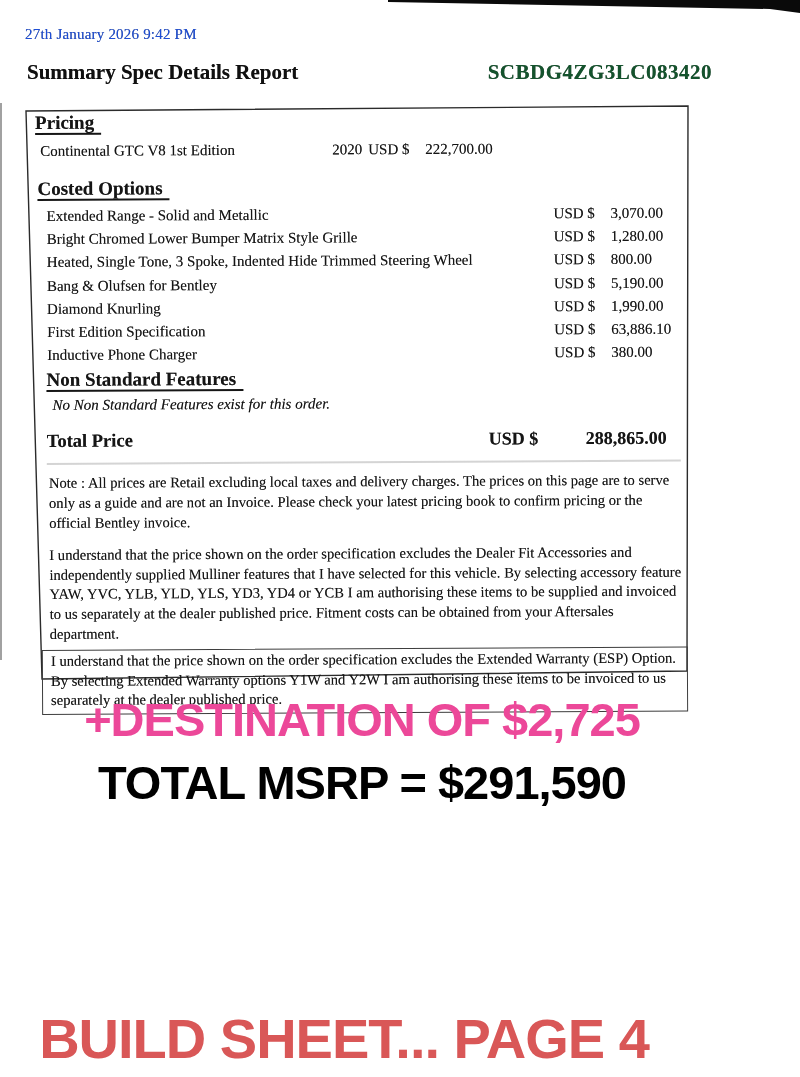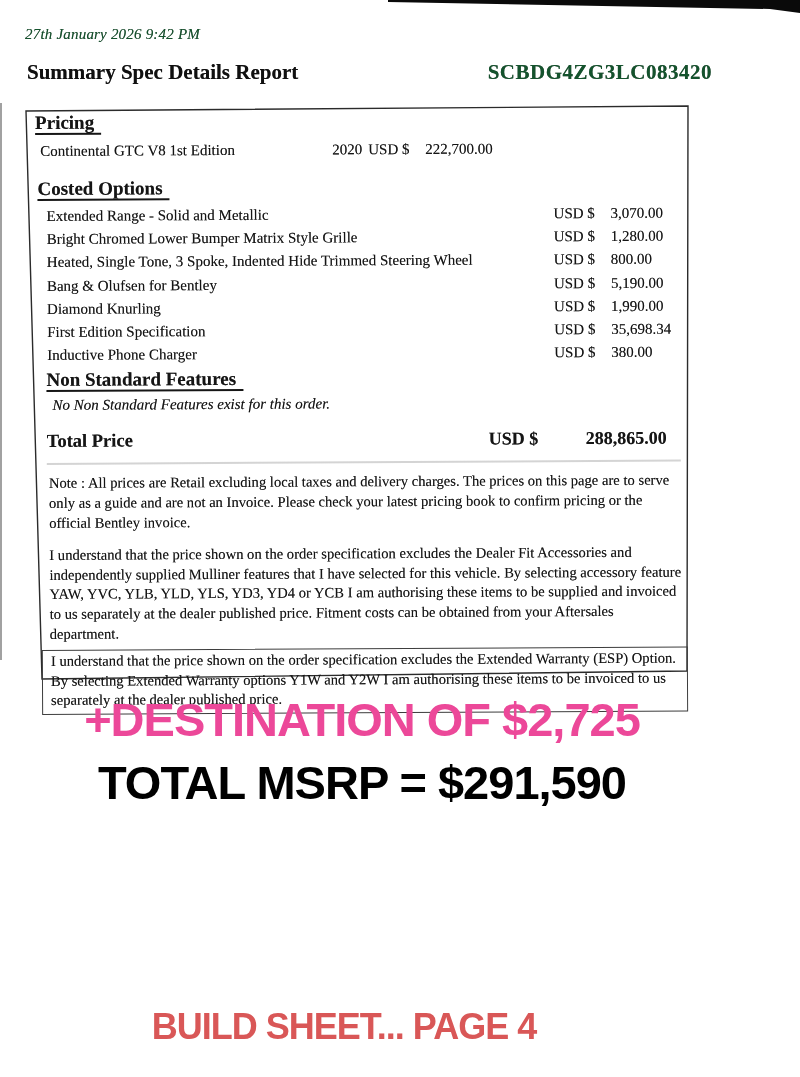--- a/index.html
+++ b/index.html
@@ -4,22 +4,22 @@
 <style>
   html,body{margin:0;padding:0;}
   body{
     width:800px;height:1077px;position:relative;background:#ffffff;overflow:hidden;
     font-family:"Liberation Serif", serif;
   }
   .artifact-svg{position:absolute;left:0;top:0;width:800px;height:1077px;pointer-events:none;}
 
   
   .scan-date{
-    position:absolute;left:25px;top:26px;font-size:15px;color:#14532d;
-    letter-spacing:.2px;text-shadow:0 0 .4px rgba(40,40,40,.6);font-style:italic;
+    position:absolute;left:25px;top:26px;font-size:15px;color:#1d4ed8;
+    letter-spacing:.2px;text-shadow:0 0 .4px rgba(40,40,40,.6);
   }
   .report-title{
     position:absolute;left:27px;top:60px;font-size:21px;font-weight:bold;color:#101010;
     text-shadow:0 0 .5px rgba(0,0,0,.55);
   }
   .report-vin{
     position:absolute;right:88px;top:60px;font-size:21px;font-weight:bold;color:#14532d;
     letter-spacing:.5px;text-shadow:0 0 .5px rgba(0,0,0,.55);
   }
 
@@ -62,21 +62,21 @@
     margin-top:6px;margin-left:6px;border:1px solid #3d3d3d;
     padding:1px 6px 3px 8px;
   }
 
   
   .red-band{position:absolute;left:0;width:724px;text-align:center;
     font-family:"Liberation Sans", sans-serif;font-weight:bold;letter-spacing:-1px;}
   .red-line1{top:692px;font-size:47px;}
   .red-line2{top:755px;font-size:47px;}
   .red-footer{position:absolute;left:0;top:1006px;width:688px;text-align:center;
-    font-family:"Liberation Sans", sans-serif;font-weight:bold;font-size:36px;letter-spacing:-1px;}
+    font-family:"Liberation Sans", sans-serif;font-weight:bold;font-size:56px;letter-spacing:-1px;}
 </style>
 </head>
 <body>
 
 <svg class="artifact-svg" viewBox="0 0 800 1077" xmlns="http://www.w3.org/2000/svg">
   <polygon points="388,0 800,0 800,13 770,9 388,2" fill="#0a0a0a"></polygon>
   <polygon points="26,111 688,106 687,671 42,679" fill="none" stroke="#2b2b2b" stroke-width="1.4"></polygon>
   <line x1="1" y1="103" x2="1" y2="660" stroke="#555555" stroke-width="2" opacity="0.55"></line>
 </svg>
 
@@ -123,21 +123,21 @@
       <div class="row-amt">5,190.00</div>
     </div>
     <div class="opt-row">
       <div class="o-label">Diamond Knurling</div>
       <div class="row-cur">USD $</div>
       <div class="row-amt">1,990.00</div>
     </div>
     <div class="opt-row">
       <div class="o-label">First Edition Specification</div>
       <div class="row-cur">USD $</div>
-      <div class="row-amt">35,698.34</div>
+      <div class="row-amt">63,886.10</div>
     </div>
     <div class="opt-row">
       <div class="o-label">Inductive Phone Charger</div>
       <div class="row-cur">USD $</div>
       <div class="row-amt">380.00</div>
     </div>
   </div>
 
   <div class="sec-head head-nonstd">
     <span>Non Standard Features</span>

